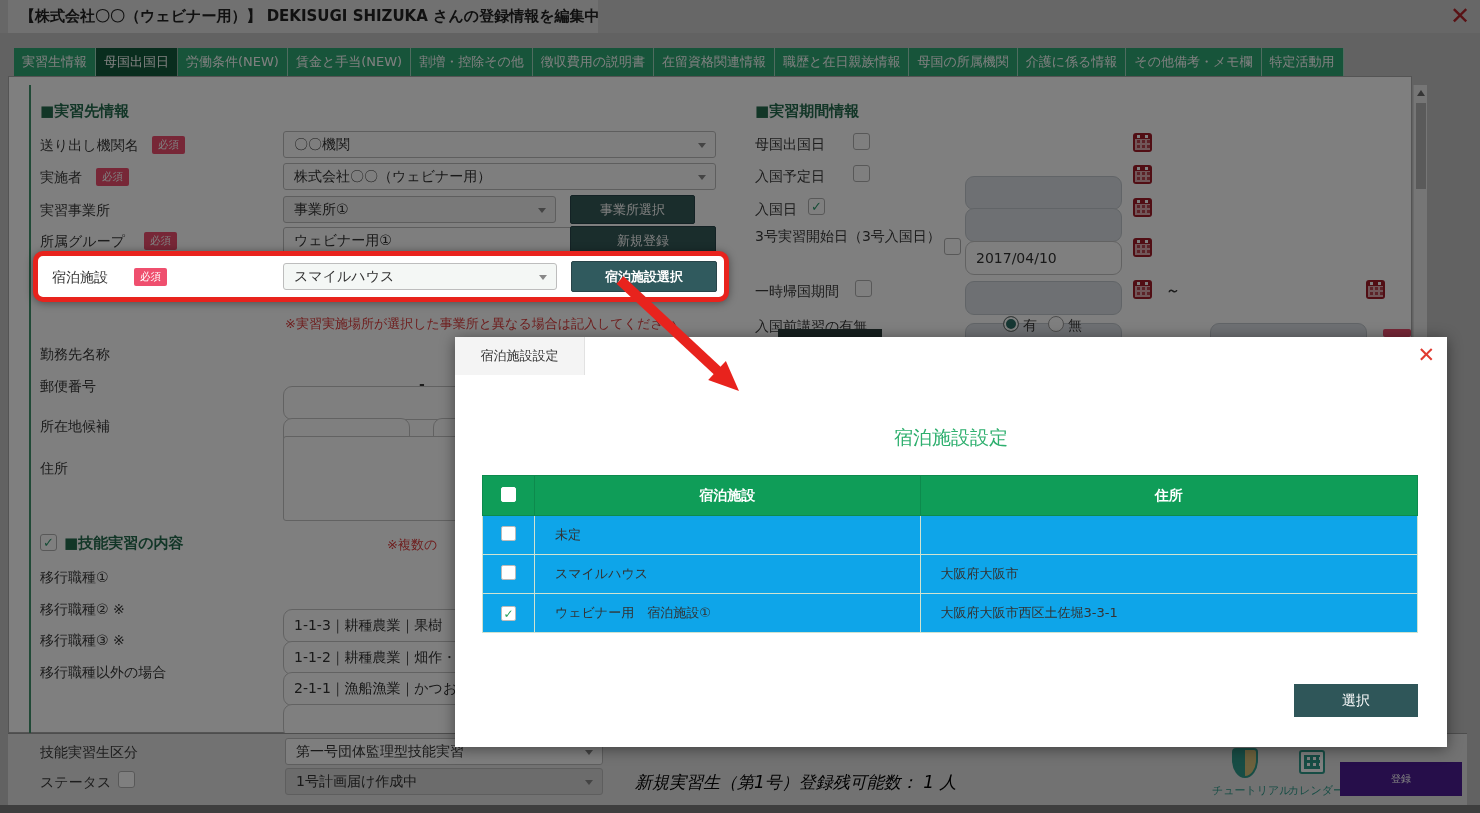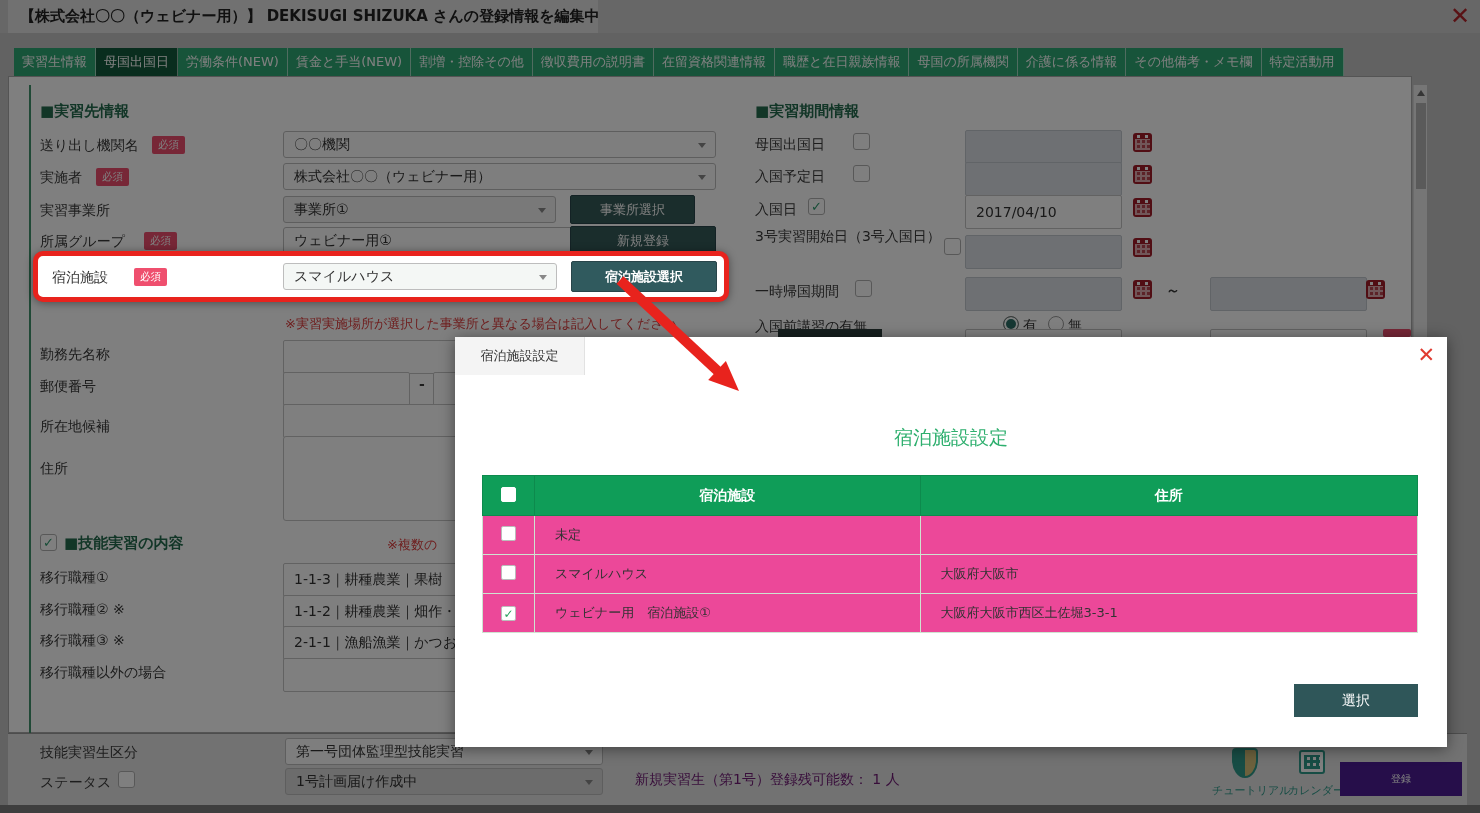--- a/index.html
+++ b/index.html
@@ -22,22 +22,22 @@
   .vline { position:absolute; left:29px; top:85px; width:2px; height:648px; background:#41926c; }
 
   .lbl { position:absolute; font-size:14px; color:#3a3a3a; white-space:nowrap; }
   .sect { position:absolute; font-size:15px; font-weight:bold; color:#256c4f; white-space:nowrap; }
   .badge { position:absolute; background:#ef4f6e; color:#fff; font-size:10.5px; padding:2px 6px; border-radius:2px; white-space:nowrap; }
   .note { position:absolute; font-size:13px; color:#dd3c3c; white-space:nowrap; }
 
   .sel { position:absolute; background:#fdfdfd; border:1px solid #bdbdbd; border-radius:3px; height:27px;
          font-size:14px; color:#333; display:flex; align-items:center; padding:0 22px 0 10px; overflow:hidden; white-space:nowrap; }
   .sel:after { content:""; position:absolute; right:9px; top:11px; border:4px solid transparent; border-top:5px solid #888; }
-  .inp { position:absolute; background:#fff; border:1px solid #c5c5c5; border-radius:2px; height:27px;
-         font-size:14px; color:#333; display:flex; align-items:center; padding:16px 10px; overflow:hidden; white-space:nowrap; }
+  .inp { position:absolute; background:#fff; border:1px solid #c5c5c5; border-radius:9px; height:27px;
+         font-size:14px; color:#333; display:flex; align-items:center; padding:16px 10px; overflow:hidden; white-space:nowrap;margin-top:46px; }
   .din { background:#dde1e6; border-color:#c3c9cf; }
   .txa { position:absolute; background:#fff; border:1px solid #c5c5c5; border-radius:3px; }
   .dbtn { position:absolute; background:#355a58; border:1px solid #28454a; border-radius:2px; color:#fff;
           font-size:13px; display:flex; align-items:center; justify-content:center; cursor:pointer; white-space:nowrap; }
   .cb { position:absolute; width:17px; height:17px; background:#fff; border:1px solid #b0b0b0; border-radius:3px;
         font-size:13px; font-weight:bold; color:#2e9a6e; display:flex; align-items:center; justify-content:center; cursor:pointer; }
   .radio { position:absolute; width:16px; height:16px; border-radius:50%; background:#fff; border:1px solid #999; cursor:pointer; }
   .radio.sel-on { background:#2d6e66; box-shadow:inset 0 0 0 2px #fff; border-color:#777; }
   .cal { position:absolute; width:19px; height:19px; background:#a21c28; border-radius:3px; cursor:pointer; }
   .cal:before { content:""; position:absolute; left:2px; right:2px; top:6px; bottom:2px; background-color:#b84650;
@@ -52,35 +52,35 @@
   .bottombar { position:absolute; left:8px; top:733px; width:1459px; height:72px; background:#e4e4e4; border-top:1px solid #9a9a9a; }
   .bottomedge { position:absolute; left:0; top:805px; width:1480px; height:8px; background:#7d7d7d; }
   .icon-label { position:absolute; font-size:11px; color:#2e9a8a; white-space:nowrap; }
   .shield { position:absolute; width:26px; height:30px; border:2px solid #2e9a8a; border-radius:4px 4px 50% 50%/4px 4px 60% 60%;
             background:linear-gradient(90deg,#2e9a8a 0 50%,#d9c37a 50% 100%); }
   .bigcal { position:absolute; width:26px; height:24px; border:2px solid #2e9a8a; border-radius:3px; background:#fff; }
   .bigcal:before { content:""; position:absolute; left:3px; top:3px; width:16px; height:14px;
     background-image:repeating-linear-gradient(0deg,#2e9a8a 0 3px,transparent 3px 6px),repeating-linear-gradient(90deg,#2e9a8a 0 3px,transparent 3px 6px); }
   .register-btn { position:absolute; left:1340px; top:762px; width:122px; height:34px; background:#4c1d95; color:#fff;
                   font-size:10px; display:flex; align-items:center; justify-content:center; cursor:pointer; }
-  .remain-text { position:absolute; left:635px; top:771px; font-size:14px; color:#701a75; white-space:nowrap; }
+  .remain-text { position:absolute; left:635px; top:771px; font-size:17px; color:#000000; white-space:nowrap;font-style:italic; }
 
   
   .dim { position:absolute; left:0; top:0; width:1480px; height:813px; background:rgba(0,0,0,0.5); z-index:50; }
 
   
   .modal { position:absolute; left:455px; top:337px; width:992px; height:410px; background:#fff; z-index:100;
            box-shadow:0 2px 14px rgba(0,0,0,.45); }
   .modal-tab { position:absolute; left:0; top:0; width:130px; height:38px; background:#f4f4f4; border-right:1px solid #e2e2e2;
                display:flex; align-items:center; justify-content:center; font-size:13px; color:#333; }
   .modal-close { position:absolute; right:12px; top:6px; font-size:21px; font-weight:bold; color:#e03b30; cursor:pointer; }
   .modal-title { position:absolute; left:0; top:88px; width:100%; text-align:center; font-size:19px; color:#2eaf6e; }
   .mtable { position:absolute; left:27px; top:138px; width:936px; border-collapse:collapse; }
   .mtable th { background:#0f9d58; color:#fff; font-size:14px; font-weight:bold; height:40px; border:1px solid #0d8a4d; }
-  .mtable td { background:#ec4899; font-size:13px; color:#333; height:39px; border:1px solid #cfe3d1; padding-left:20px; }
+  .mtable td { background:#0ea5e9; font-size:13px; color:#333; height:39px; border:1px solid #cfe3d1; padding-left:20px; }
   .mtable td.ck, .mtable th.ck { width:52px; text-align:center; padding:0; }
   .mtable .col-fac { width:386px; }
   .mtable .col-addr { width:498px; }
   .mcb { display:inline-block; width:15px; height:15px; background:#fff; border:1px solid #bbb; border-radius:2px;
          font-size:12px; font-weight:bold; color:#26a05c; line-height:14px; text-align:center; cursor:pointer; }
   .mcb.hdr { border-color:#fff; }
   .modal-select-btn { position:absolute; left:839px; top:347px; width:124px; height:33px; background:#2f5659; color:#fff;
                       font-size:14px; display:flex; align-items:center; justify-content:center; cursor:pointer; }
 
   

